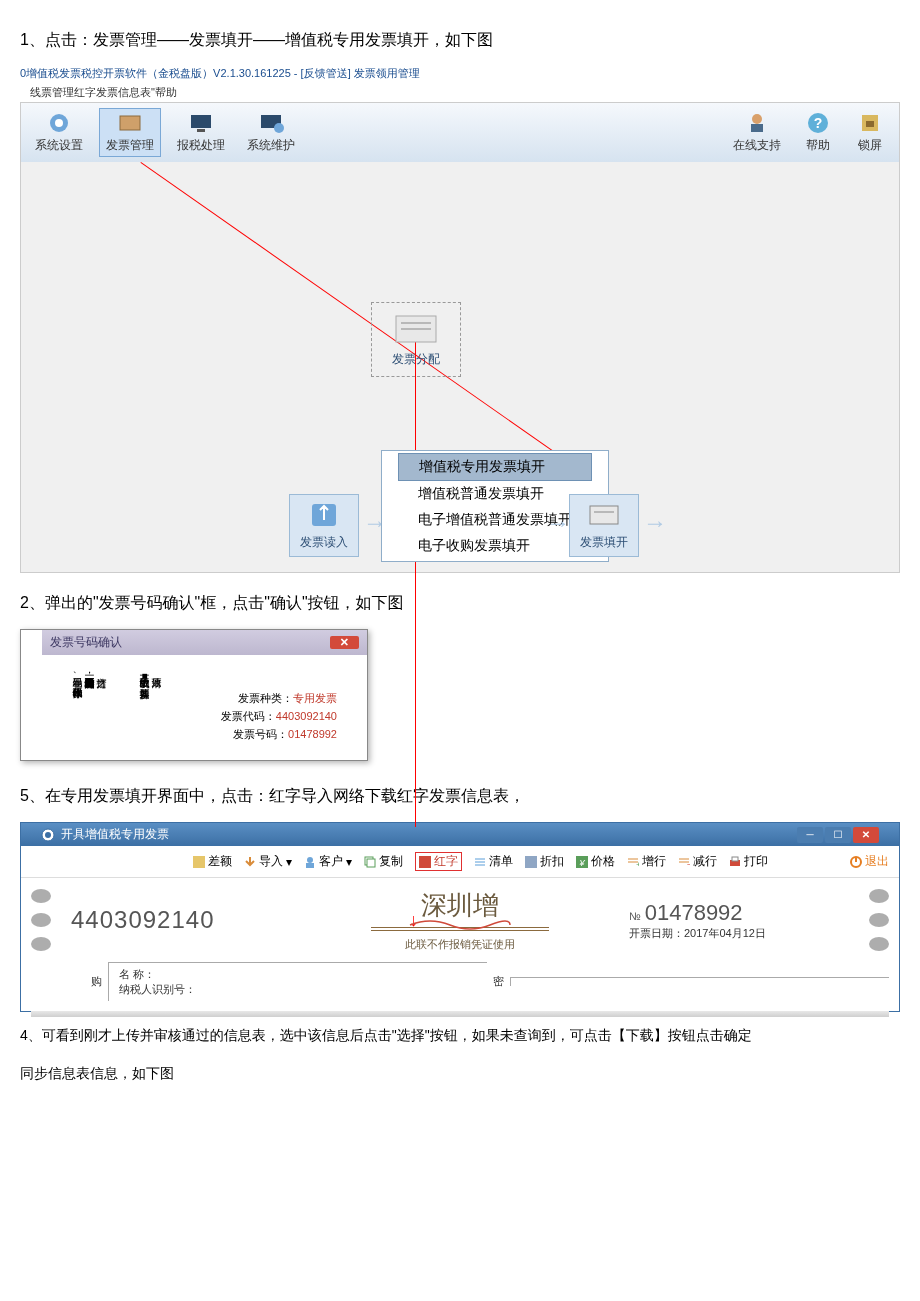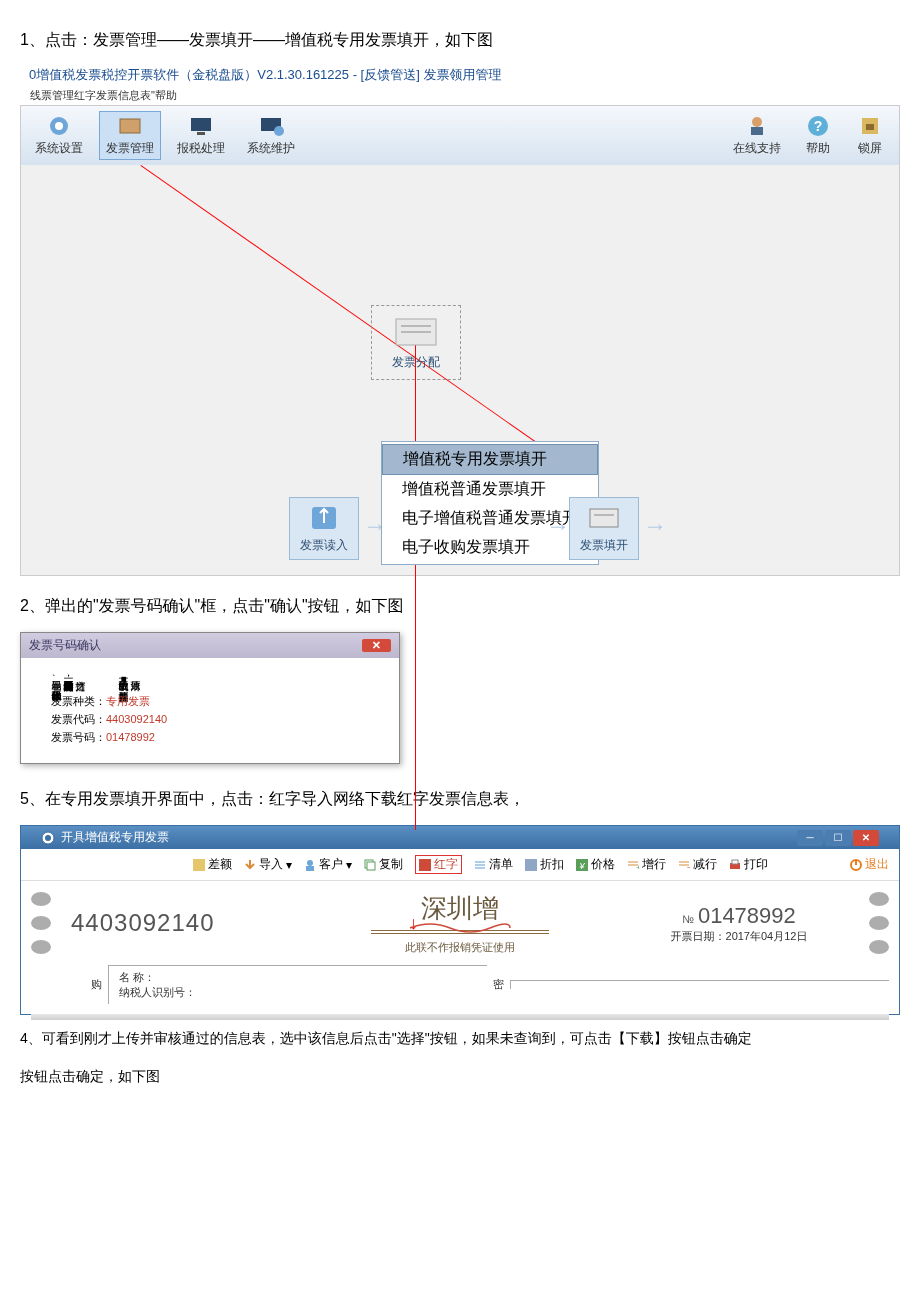--- a/index.html
+++ b/index.html
@@ -1,58 +1,58 @@
 <!DOCTYPE html>
 <html><head>
 <meta charset="utf-8">
 <style>
   * { box-sizing: border-box; margin: 0; padding: 0; }
   body { font-family: "Microsoft YaHei", Arial, sans-serif; font-size: 14px; background: #fff; color: #000; width: 920px; padding: 20px; }
   
   .step-heading { font-size: 16px; font-weight: normal; margin: 10px 0 15px; }
-  .title-bar-text { color: #1a4d8f; font-size: 13px; margin-bottom: 4px; margin-left: 9px; }
+  .title-bar-text { color: #1a4d8f; font-size: 11px; margin-bottom: 4px; }
   .menu-line { font-size: 11px; color: #333; margin-left: 10px; margin-bottom: 2px; }
   
   .app-window { border: 1px solid #ccc; margin-bottom: 20px; }
   .toolbar { background: linear-gradient(#f5f8fc, #d6e3f0); display: flex; align-items: center; padding: 5px 8px; gap: 10px; }
   .tool-btn { display: flex; flex-direction: column; align-items: center; font-size: 12px; color: #333; padding: 2px 6px; }
   .tool-btn.sel { background: #cce0f5; border: 1px solid #7aa8d6; }
   .tool-icon { width: 30px; height: 24px; margin-bottom: 2px; display: inline-flex; align-items: center; justify-content: center; }
   .tool-spacer { flex: 1; }
   
   .work-area { background: #f0f0f0; position: relative; height: 410px; }
   .red-line { position: absolute; border-top: 1px solid red; transform-origin: left top; }
   .red-line1 { width: 520px; top: 0; left: 120px; transform: rotate(35deg); }
   .red-line2 { width: 500px; top: 165px; left: 395px; transform: rotate(90deg); }
   
   .box-group { position: absolute; border: 1px dashed #999; display: flex; flex-direction: column; align-items: center; }
   .box-group.g1 { top: 140px; left: 350px; width: 90px; padding: 8px; }
   .box-group.g-read { bottom: 15px; left: 268px; width: 70px; padding: 5px; background: #d9e6f3; border: 1px solid #9bbad6; }
   .box-group.g-fill { bottom: 15px; left: 548px; width: 70px; padding: 5px; background: #d9e6f3; border: 1px solid #9bbad6; }
   .small-label { font-size: 12px; color: #2b4d73; margin-top: 4px; }
   
-  .menu-pop { position: absolute; bottom: 10px; left: 360px; background: #fff; border: 1px solid #8fadc9; font-size: 16px; padding: 2px 0; }
+  .menu-pop { position: absolute; bottom: 10px; left: 360px; background: #fff; border: 1px solid #8fadc9; font-size: 14px; padding: 2px 16px; }
   .menu-pop div { padding: 4px 20px; white-space: nowrap; }
   .menu-pop div.hl { background: #a3b8ce; border: 1px solid #6e91b4; }
   
   .arrow-path { position: absolute; color: #b1cbe4; font-size: 24px; font-weight: bold; }
   .arrow1 { bottom: 38px; left: 342px; }
   .arrow2 { bottom: 38px; left: 525px; }
   .arrow3 { bottom: 38px; left: 622px; }
   
   
-  .dialog { width: 380px; border: 1px solid #888; box-shadow: 2px 2px 6px rgba(0,0,0,0.3); margin-bottom: 25px; }
+  .dialog { width: 348px; border: 1px solid #888; box-shadow: 2px 2px 6px rgba(0,0,0,0.3); margin-bottom: 25px; padding-left: 21px; }
   .dlg-title { background: linear-gradient(#d1cce0,#bdb7cf); padding: 4px 8px; font-size: 12px; color: #3a3560; display: flex; justify-content: space-between; align-items: center; }
   .close-x { background: #d34a3a; color: #fff; padding: 0 10px; font-weight: bold; border-radius: 2px; font-size: 11px; }
   .dlg-body { padding: 15px 30px; font-size: 11px; }
   .vtext { display: flex; gap: 1px; writing-mode: horizontal-tb; }
   .vcol { display: inline-block; writing-mode: vertical-rl; text-orientation: upright; font-size: 10px; line-height: 1.1; letter-spacing: 0; }
   .dlg-kv { margin-top: 10px; font-size: 11px; }
   .dlg-kv .red-v { color: #c0392b; }
-  .dlg-kv div { margin: 3px 0; }
+  .dlg-kv div { margin: 3px 0; text-align: right; }
   .dlg-btns { display: flex; justify-content: center; gap: 18px; padding: 10px 0; background: #f5f5f5; }
   .dlg-btn { padding: 4px 18px; font-size: 12px; color: #fff; border-radius: 3px; }
   .dlg-btn.ok { background: linear-gradient(#4fa6e0,#2e7bb0); }
   .dlg-btn.cancel { background: linear-gradient(#6fb5e5,#4d93c4); }
   
   
   .inv-window { border: 1px solid #3c6fa4; margin-bottom: 15px; }
   .inv-title { background: linear-gradient(#5a8fc4,#3c6fa4); color: #fff; padding: 3px 20px; font-size: 12px; display: flex; align-items: center; justify-content: space-between; }
   .inv-title-left { display: flex; align-items: center; gap: 6px; }
   .win-btns { display: flex; gap: 2px; }
@@ -365,21 +365,21 @@
       <div style="flex:1;text-align:center;">
         <div class="sz-title">深圳增</div>
         <div style="border-bottom:1px solid #8b6a3e;margin:4px 60px 2px;position:relative;">
           <svg width="120" height="16" style="position:absolute;left:50%;top:-10px;transform:translateX(-50%);">
               <path d="M10 8 Q30 0 50 8 T90 8 T110 8" stroke="#d04a3a" fill="none" stroke-width="1.5"></path>
             </svg>
         </div>
         <div style="border-bottom:1px solid #8b6a3e;margin:0 60px 6px;"></div>
         <div style="font-size:11px;color:#6b5a3e;">此联不作报销凭证使用</div>
       </div>
-      <div style="flex:0 0 220px;text-align:center;">
+      <div style="flex:0 0 220px;text-align:left;">
         <div><span class="no-label">№</span> <span class="no-value">01478992</span></div>
         <div class="date-line">开票日期：2017年04月12日</div>
       </div>
       <div style="display:flex;flex-direction:column;gap:10px;">
         <div class="oval-dot"></div>
         <div class="oval-dot"></div>
         <div class="oval-dot"></div>
       </div>
     </div>
 
@@ -390,13 +390,13 @@
         <div><span>纳税人识别号：</span></div>
       </div>
       <span>密</span>
       <div class="cust-box" style="flex:1;"></div>
     </div>
     <div class="faded-edge"></div>
   </div>
 </div>
 
 <div class="step-heading" style="font-size:14px;">4、可看到刚才上传并审核通过的信息表，选中该信息后点击"选择"按钮，如果未查询到，可点击【下载】按钮点击确定</div>
-<div class="step-heading" style="font-size:14px;margin-top:20px;">按钮点击确定，如下图</div>
+<div class="step-heading" style="font-size:14px;margin-top:20px;">同步信息表信息，如下图</div>
 
 </body></html>

